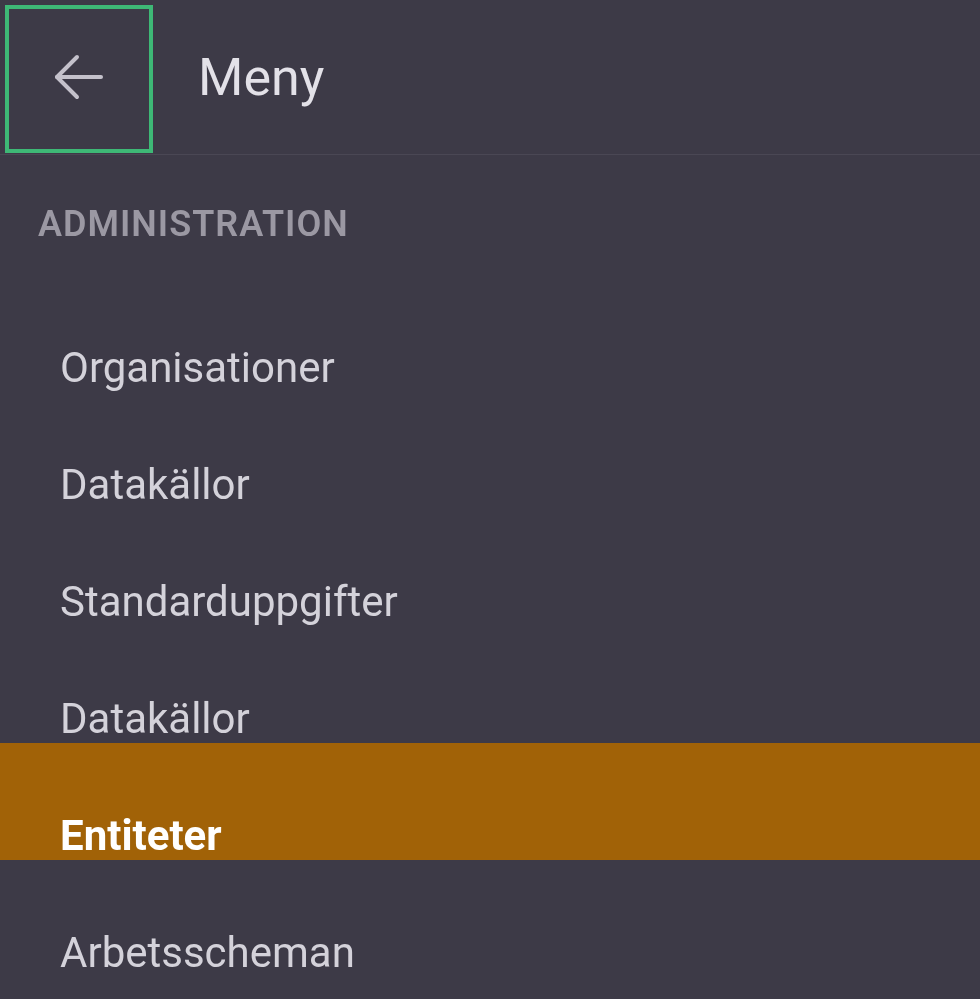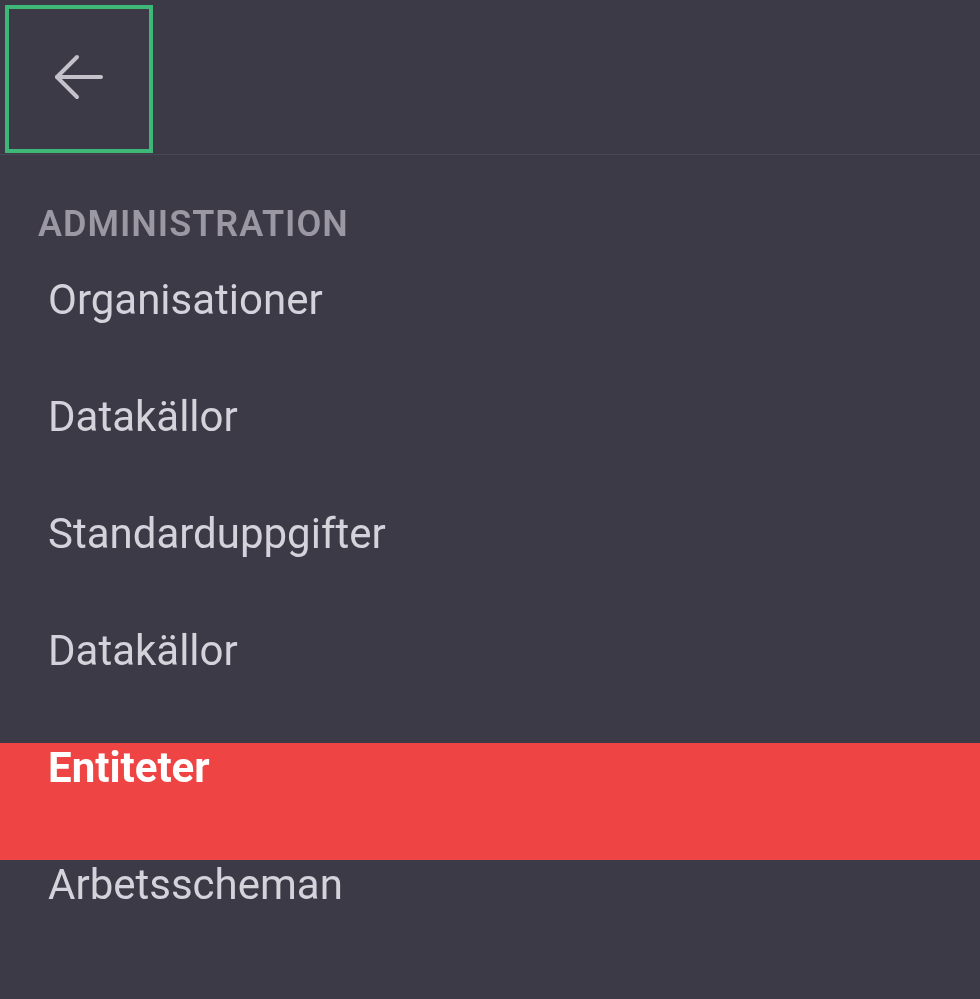--- a/index.html
+++ b/index.html
@@ -49,49 +49,50 @@
     .section-header {
       color: #9b98a3;
       font-size: 36px;
       font-weight: 600;
       letter-spacing: 1px;
       padding: 48px 39px 30px 38px;
     }
     .menu-item {
       height: 117px;
       display: flex;
-      align-items: flex-start;
-      padding-left: 48px;
+      align-items: flex-end;
+      padding-left: 60px;
       cursor: pointer;
     }
     .menu-item-label {
       color: #d4d2da;
       font-size: 42px;
       font-weight: 400;
     }
     .menu-item.selected {
-      background-color: #ef4444;
+      background-color: #a16207;
     }
     .menu-item.selected .menu-item-label {
       color: #ffffff;
       font-weight: 700;
     }
   </style>
 </head>
 <body>
 
 <div class="header">
   <div class="back-button">
     <span>
       <svg viewBox="0 0 64 64">
         <line x1="54" y1="32" x2="10" y2="32"></line>
         <polyline points="30,12 10,32 30,52"></polyline>
       </svg>
     </span>
   </div>
+  <div class="header-title">Meny</div>
 </div>
 
 <div class="section-header">ADMINISTRATION</div>
 
 <div class="menu-item">
   <span class="menu-item-label">Organisationer</span>
 </div>
 
 <div class="menu-item">
   <span class="menu-item-label">Datakällor</span>

